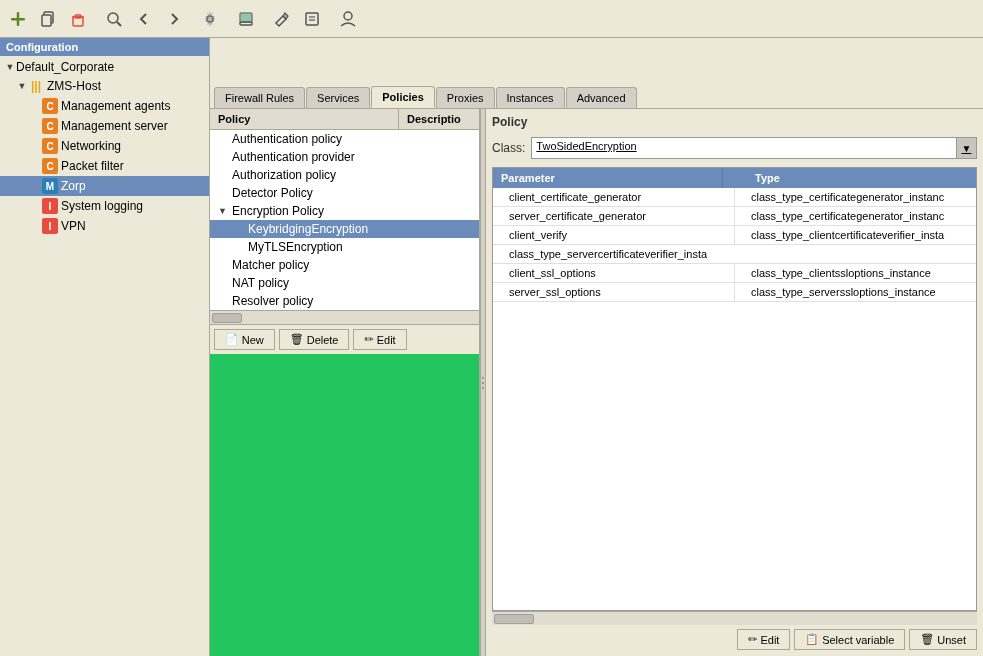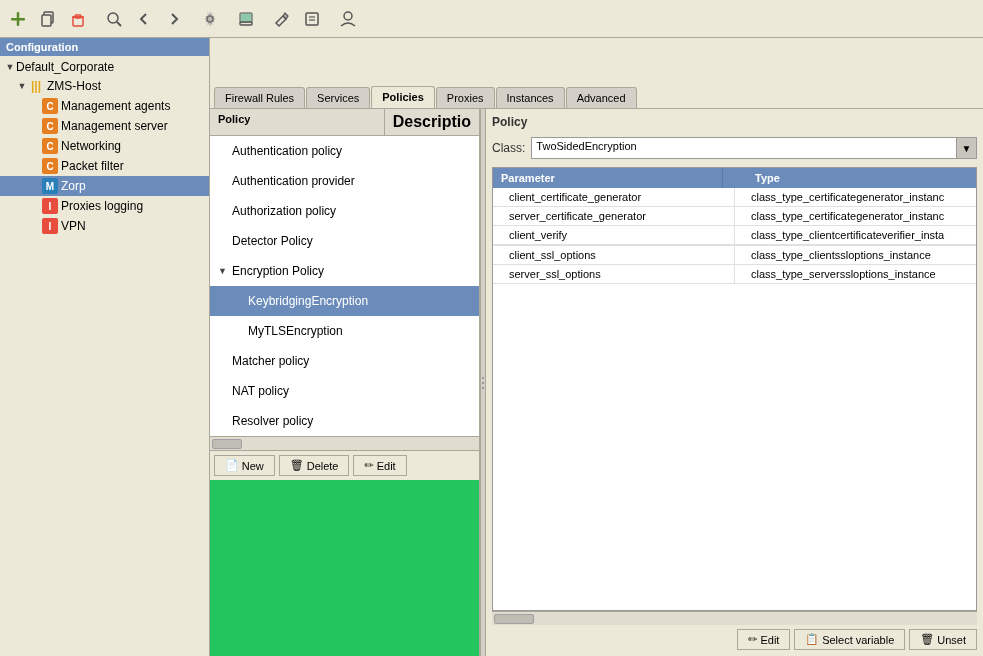--- a/index.html
+++ b/index.html
@@ -38,35 +38,35 @@
     .tab { padding: 4px 10px; border: 1px solid #aca899; border-bottom: none; background: #d4d0c8; cursor: pointer; font-size: 11px; margin-right: 1px; border-radius: 3px 3px 0 0; }
     .tab.active { background: #ece9d8; border-bottom: 1px solid #ece9d8; font-weight: bold; z-index: 1; margin-top: 44px; }
 
     
     .content-area { display: flex; flex: 1; overflow: hidden; }
 
     
     .policy-panel { width: 270px; border-right: 1px solid #aca899; display: flex; flex-direction: column; background: white; }
     .policy-header { display: flex; background: #e0ddd0; border-bottom: 1px solid #aca899; }
     .policy-col-header { padding: 4px 8px; font-weight: bold; font-size: 11px; border-right: 1px solid #aca899; flex: 1; }
-    .policy-col-desc { padding: 4px 8px; font-weight: bold; font-size: 16px; flex: 0 0 80px; }
+    .policy-col-desc { padding: 4px 8px; font-weight: bold; font-size: 11px; flex: 0 0 80px; }
     .policy-list { flex: 1; overflow-y: auto; }
-    .policy-group-item { display: flex; align-items: center; padding: 8px 8px; cursor: pointer; }
+    .policy-group-item { display: flex; align-items: center; padding: 2px 8px; cursor: pointer; }
     .policy-group-item.selected { background: #6b8cba; color: white; }
     .policy-expand { width: 14px; font-size: 9px; color: #444; }
     .policy-indent { display: inline-block; }
     .policy-bottom-bar { display: flex; gap: 4px; padding: 4px; border-top: 1px solid #aca899; background: #ece9d8; }
     .policy-bottom-btn { padding: 3px 10px; border: 1px solid #aca899; background: #ece9d8; cursor: pointer; font-size: 11px; display: flex; align-items: center; gap: 3px; }
 
     
     .detail-panel { flex: 1; display: flex; flex-direction: column; padding: 6px; background: #ece9d8; }
     .detail-title { font-weight: bold; font-size: 12px; margin-bottom: 8px; color: #333; }
     .class-row { display: flex; align-items: center; margin-bottom: 8px; }
     .class-label { font-size: 12px; margin-right: 6px; color: #333; }
-    .class-select-wrapper { display: flex; align-items: flex-start; flex: 1; }
+    .class-select-wrapper { display: flex; align-items: flex-start; flex: 1; text-decoration: underline; }
     .class-select { flex: 1; padding: 2px 4px; border: 1px solid #999; background: white; font-size: 11px; height: 22px; }
     .class-dropdown-btn { width: 20px; height: 22px; background: #c8c5bc; border: 1px solid #999; border-left: none; display: flex; align-items: center; justify-content: center; cursor: pointer; font-size: 10px; }
 
     
     .param-table { flex: 1; background: white; border: 1px solid #999; overflow: hidden; display: flex; flex-direction: column; }
     .param-table-header { display: flex; background: #6b8cba; color: white; gap: 24px; }
     .param-table-col { padding: 4px 8px; font-weight: bold; font-size: 11px; flex: 1; border-right: 1px solid #5a7aaa; }
     .param-table-col:last-child { border-right: none; }
     .param-table-body { flex: 1; overflow-y: auto; }
     .param-row { display: flex; border-bottom: 1px solid #e0e0e0; }
@@ -210,21 +210,21 @@
           <span class="indent" style="width:26px"></span>
           <span class="tree-expand"></span>
           <span class="tree-icon icon-m">M</span>
           <span>Zorp</span>
         </div>
 
         <div class="tree-item">
           <span class="indent" style="width:26px"></span>
           <span class="tree-expand"></span>
           <span class="tree-icon icon-i">I</span>
-          <span>Proxies logging</span>
+          <span>System logging</span>
         </div>
 
         <div class="tree-item">
           <span class="indent" style="width:26px"></span>
           <span class="tree-expand"></span>
           <span class="tree-icon icon-i">I</span>
           <span>VPN</span>
         </div>
       </div>
     </div>
@@ -356,20 +356,21 @@
               </div>
               <div class="param-row">
                 <div class="param-cell">server_certificate_generator</div>
                 <div class="param-cell">class_type_certificategenerator_instanc</div>
               </div>
               <div class="param-row">
                 <div class="param-cell">client_verify</div>
                 <div class="param-cell">class_type_clientcertificateverifier_insta</div>
               </div>
               <div class="param-row">
+                <div class="param-cell">class_type_servercertificateverifier_insta</div>
               </div>
               <div class="param-row">
                 <div class="param-cell">client_ssl_options</div>
                 <div class="param-cell">class_type_clientssloptions_instance</div>
               </div>
               <div class="param-row">
                 <div class="param-cell">server_ssl_options</div>
                 <div class="param-cell">class_type_serverssloptions_instance</div>
               </div>
             </div>

